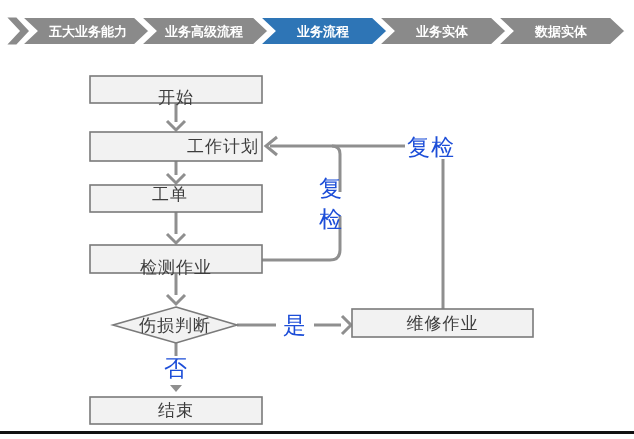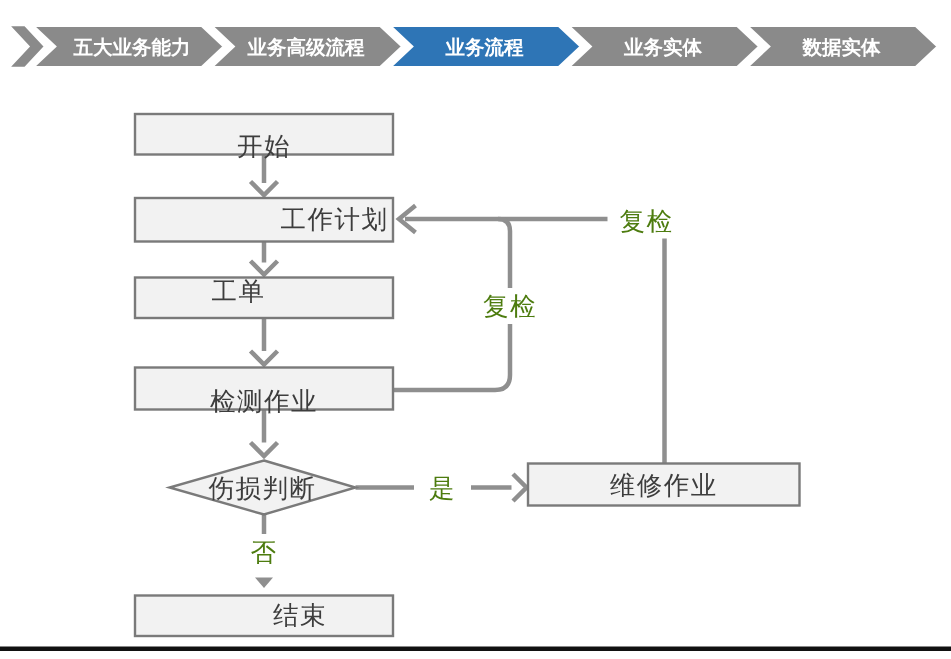--- a/index.html
+++ b/index.html
@@ -12,21 +12,21 @@
     font-family:"Liberation Sans","DejaVu Sans",sans-serif;
     font-size:13px;font-weight:bold;fill:#ffffff;
   }
   .flow-svg{position:absolute;left:0;top:0;}
   .node-label{
     position:absolute;display:flex;align-items:center;justify-content:center;
     font-size:17px;color:#3d3d3d;letter-spacing:1px;z-index:3;
   }
   .edge-label{
     position:absolute;display:flex;align-items:center;justify-content:center;
-    font-size:17px;color:#4d7c0f;background:#ffffff;z-index:3;letter-spacing:1px;
+    font-size:23px;color:#1d4ed8;background:#ffffff;z-index:3;letter-spacing:1px;
   }
   .bottom-rule{
     position:absolute;left:0;top:431px;width:634px;height:3px;background:#111111;z-index:4;
   }
 </style>
 </head>
 <body>
 
 <div class="stage">
 
@@ -90,25 +90,25 @@
       <rect x="90" y="185" width="172" height="27"></rect>
       <rect x="90" y="245" width="172" height="28"></rect>
       <polygon points="176,307 237,325 176,343 113,325"></polygon>
       <rect x="352" y="309" width="181" height="28"></rect>
       <rect x="90" y="397" width="172" height="27"></rect>
     </g>
   </svg>
 
   <div class="node-label" style="left:90px;top:76px;width:172px;height:43px;">开始</div>
   <div class="node-label" style="left:90px;top:132px;width:172px;height:29px;margin-left:47px;">工作计划</div>
-  <div class="node-label" style="left:73px;top:185px;width:172px;height:19px;">工单</div>
+  <div class="node-label" style="left:84px;top:185px;width:172px;height:19px;">工单</div>
   <div class="node-label" style="left:90px;top:245px;width:172px;height:44px;">检测作业</div>
   <div class="node-label" style="left:113px;top:307px;width:124px;height:36px;">伤损判断</div>
   <div class="node-label" style="left:352px;top:309px;width:181px;height:28px;">维修作业</div>
-  <div class="node-label" style="left:90px;top:397px;width:172px;height:27px;padding-left:24px;">结束</div>
+  <div class="node-label" style="left:90px;top:397px;width:172px;height:27px;">结束</div>
 
   <div class="edge-label" style="left:319px;top:192px;width:42px;height:24px;">复检</div>
   <div class="edge-label" style="left:405px;top:135px;width:52px;height:24px;">复检</div>
   <div class="edge-label" style="left:276px;top:314px;width:38px;height:23px;">是</div>
   <div class="edge-label" style="left:158px;top:356px;width:36px;height:24px;">否</div>
 
   <div class="bottom-rule"></div>
 
 </div>
 

